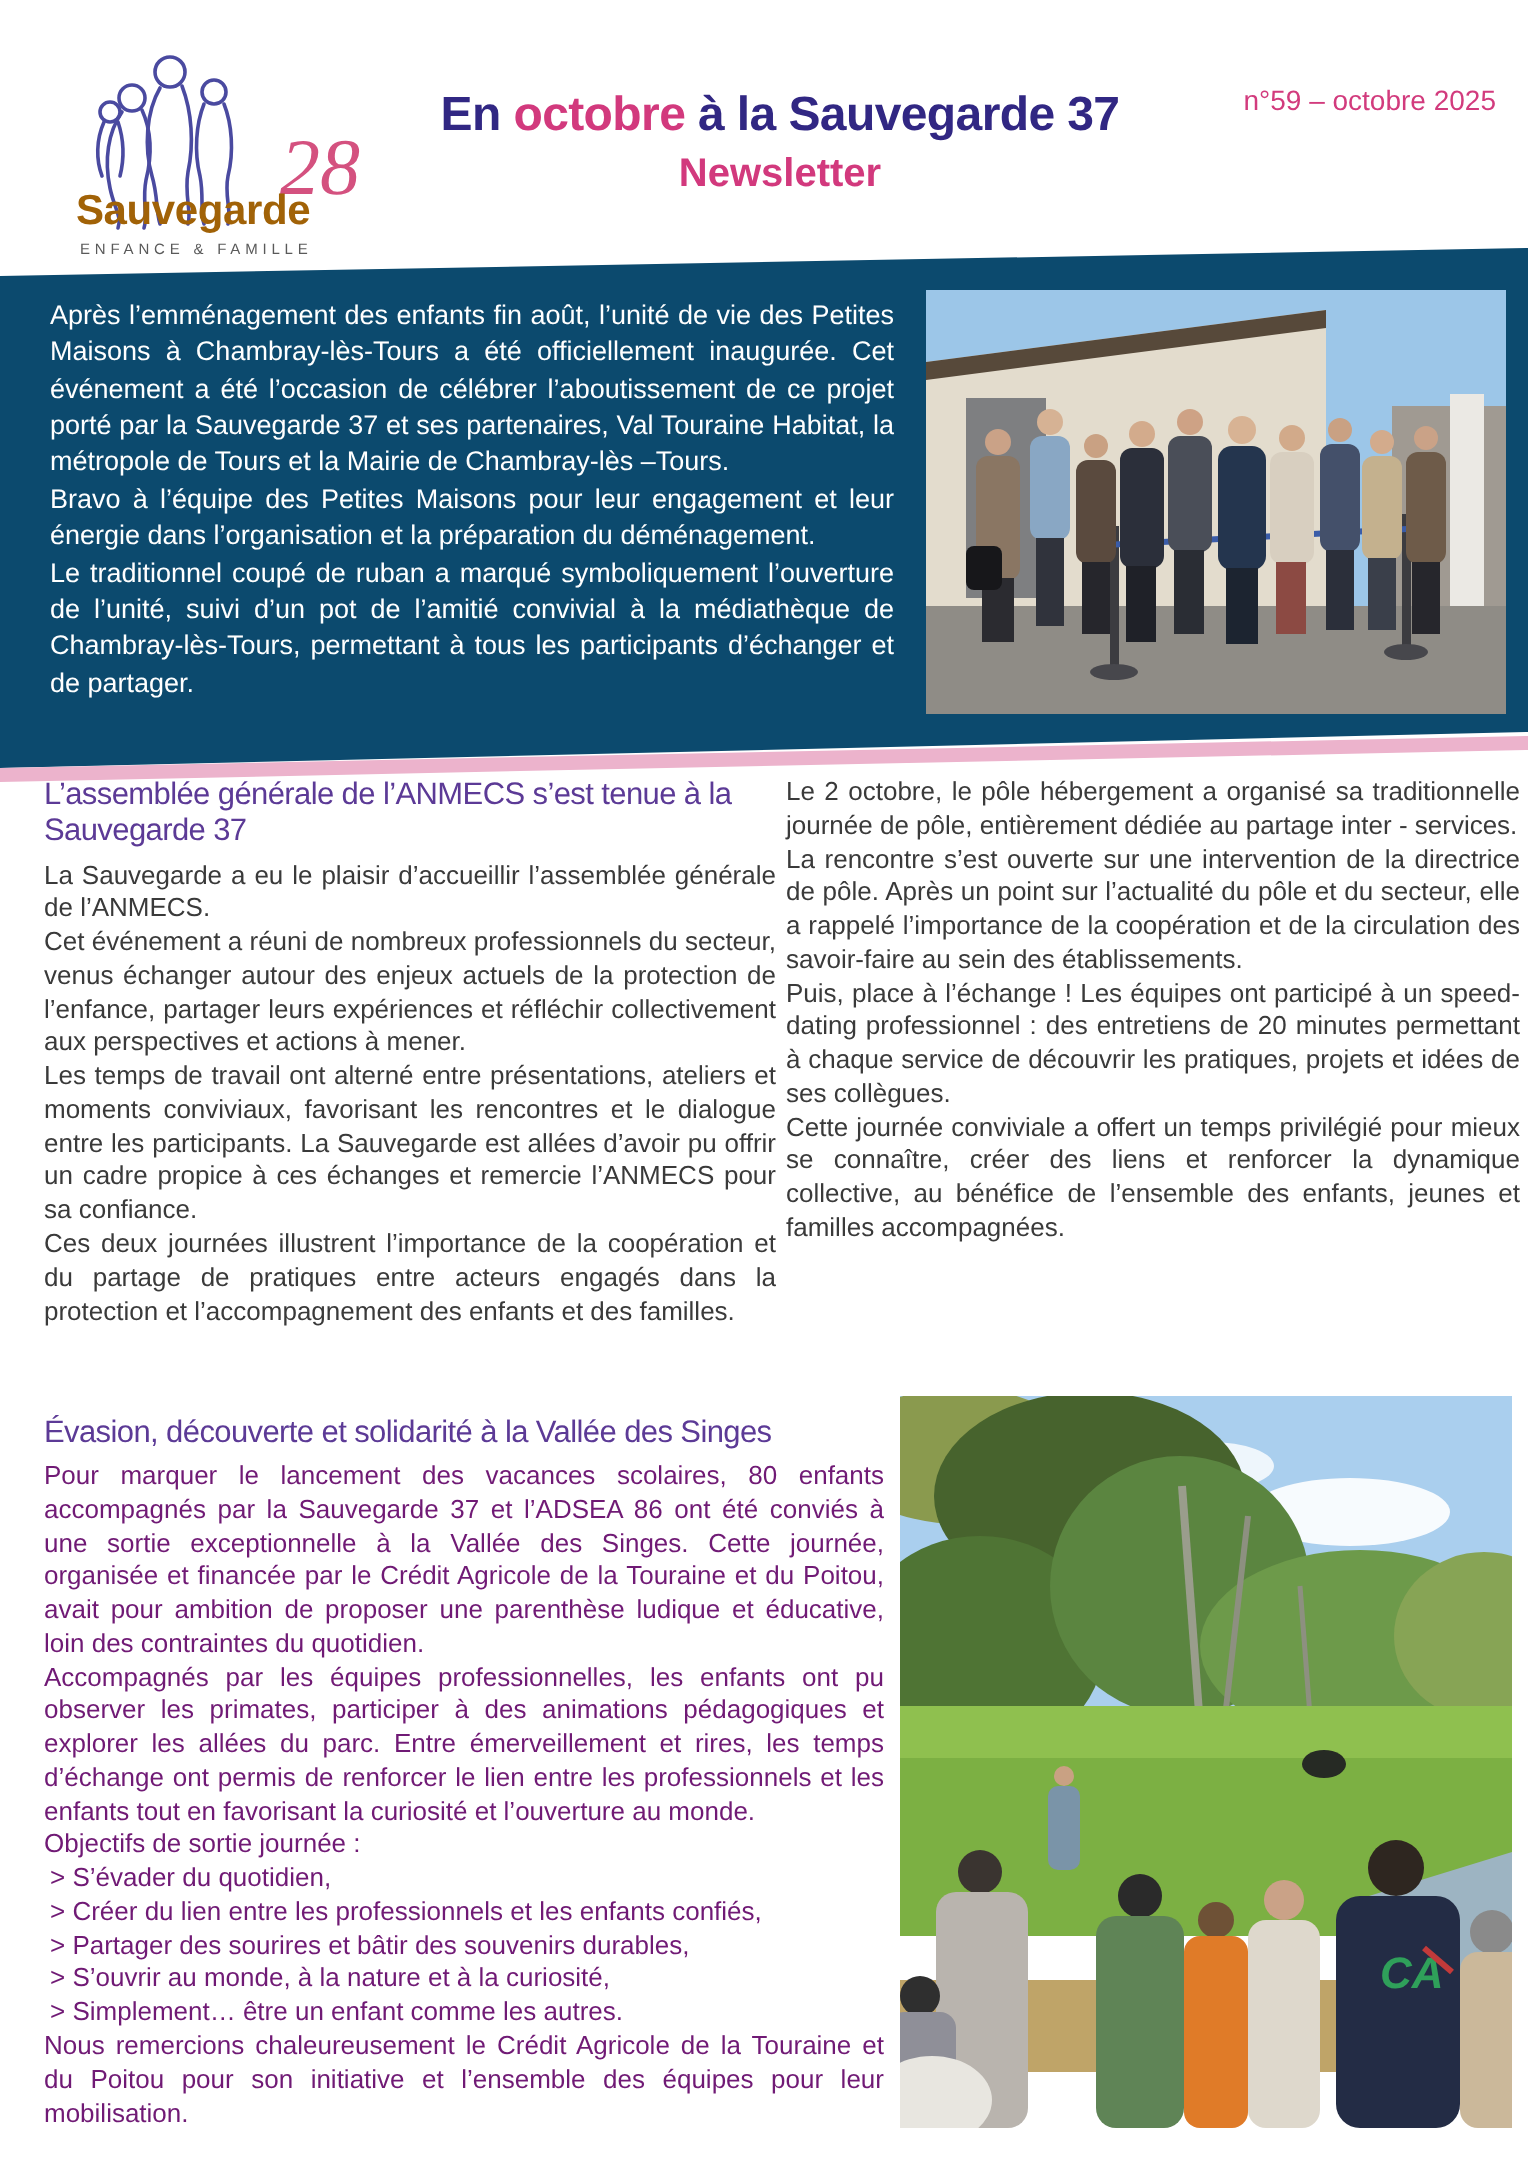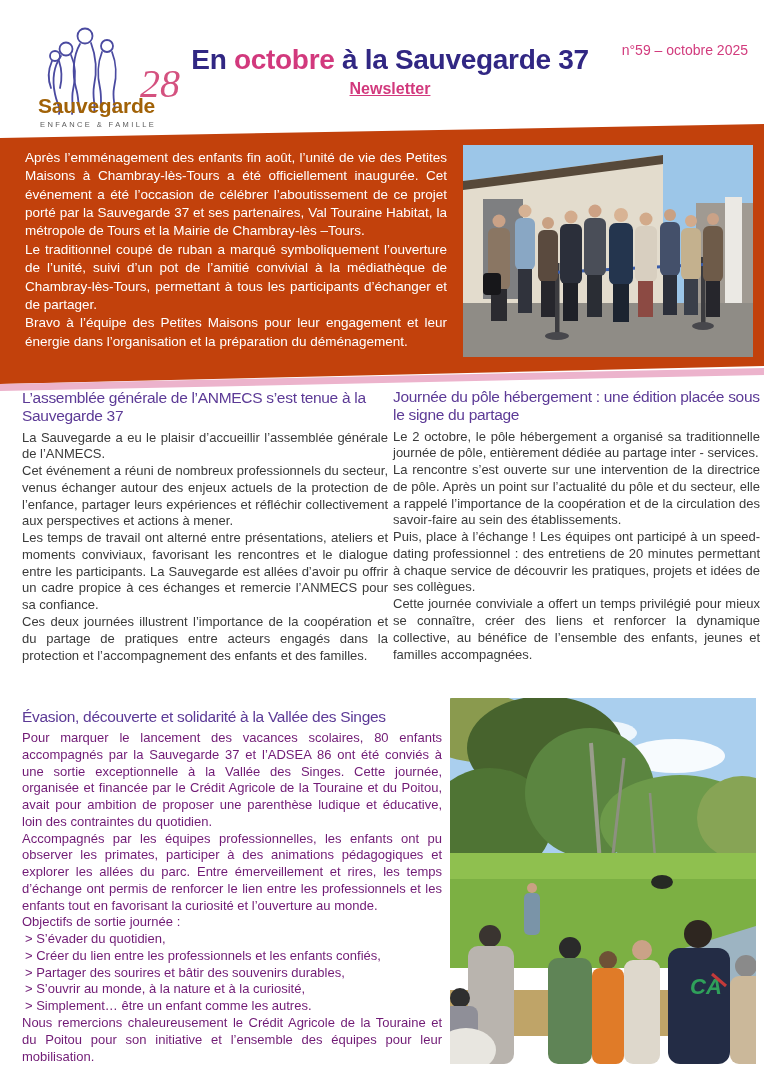--- a/index.html
+++ b/index.html
@@ -8,26 +8,26 @@
 
   
   .issue{position:absolute;top:10px;right:16px;font-size:14px;color:#d23b7d;margin-top:32px;}
   .logo{position:absolute;left:28px;top:22px;width:170px;height:110px;}
   .logo svg{position:absolute;left:0;top:0;}
   .logo-name{position:absolute;left:10px;top:72px;font-size:21px;font-weight:bold;color:#a16207;letter-spacing:-0.2px;}
   .logo-number{position:absolute;left:112px;top:38px;font-size:40px;font-style:italic;color:#d4517f;
                font-family:"Liberation Serif", serif;font-weight:lighter;}
   .logo-tagline{position:absolute;left:12px;top:98px;font-size:7.5px;letter-spacing:2.4px;color:#5a5a5a;}
   .title-wrap{position:absolute;left:130px;top:44px;width:520px;text-align:center;}
-  .title{font-size:28px;font-weight:bold;color:#312783;letter-spacing:-0.3px;}
+  .title{font-size:24px;font-weight:bold;color:#312783;letter-spacing:-0.3px;}
   .title .accent{color:#d2397d;}
-  .subtitle{font-size:16px;font-weight:bold;color:#d2397d;margin-top:4px;text-decoration:underline;}
+  .subtitle{font-size:20px;font-weight:bold;color:#d2397d;margin-top:4px;}
 
   
-  .lead-band{position:absolute;left:0;top:124px;width:764px;height:262px;background:#c2410c;
+  .lead-band{position:absolute;left:0;top:124px;width:764px;height:262px;background:#0c4a6e;
              -webkit-clip-path:polygon(0 14px,100% 0,100% 242px,0 260px);
              clip-path:polygon(0 14px,100% 0,100% 242px,0 260px);}
   .lead-wedge{position:absolute;left:0;top:368px;width:764px;height:26px;background:#ecb3cc;
               -webkit-clip-path:polygon(0 16px,100% 0,100% 7px,0 23px);
               clip-path:polygon(0 16px,100% 0,100% 7px,0 23px);}
   .lead-text{position:absolute;left:25px;top:25px;width:422px;}
   .lead-text p{margin:0;font-size:13.5px;line-height:1.36;color:#ffffff;text-align:justify;}
   .photo1{position:absolute;left:463px;top:21px;width:290px;height:212px;}
 
   
@@ -76,22 +76,22 @@
       <span>En</span>
       <span class="accent">octobre</span>
       <span>à la Sauvegarde 37</span>
     </div>
     <div class="subtitle">Newsletter</div>
   </div>
 
   <div class="lead-band">
     <div class="lead-text">
       <p>Après l’emménagement des enfants fin août, l’unité de vie des Petites Maisons à Chambray-lès-Tours a été officiellement inaugurée. Cet événement a été l’occasion de célébrer l’aboutissement de ce projet porté par la Sauvegarde 37 et ses partenaires, Val Touraine Habitat, la métropole de Tours et la Mairie de Chambray-lès –Tours.</p>
+      <p>Bravo à l’équipe des Petites Maisons pour leur engagement et leur énergie dans l’organisation et la préparation du déménagement.</p>
       <p>Le traditionnel coupé de ruban a marqué symboliquement l’ouverture de l’unité, suivi d’un pot de l’amitié convivial à la médiathèque de Chambray-lès-Tours, permettant à tous les participants d’échanger et de partager.</p>
-      <p>Bravo à l’équipe des Petites Maisons pour leur engagement et leur énergie dans l’organisation et la préparation du déménagement.</p>
     </div>
     <svg class="photo1" viewBox="0 0 290 212">
       <rect width="290" height="212" fill="#9cc6e8"></rect>
       <polygon points="0,36 200,10 200,212 0,212" fill="#e3dccd"></polygon>
       <polygon points="0,36 200,10 200,19 0,45" fill="#57493a"></polygon>
       <rect x="233" y="58" width="57" height="154" fill="#a09a92"></rect>
       <rect x="262" y="52" width="17" height="130" fill="#ebe9e4"></rect>
       <rect x="20" y="54" width="40" height="100" fill="#7e7f81"></rect>
       <rect x="0" y="158" width="290" height="54" fill="#8f8c86"></rect>
 
@@ -142,21 +142,20 @@
     <div class="h2">L’assemblée générale de l’ANMECS s’est tenue à la Sauvegarde 37</div>
     <div class="body">
       <p>La Sauvegarde a eu le plaisir d’accueillir l’assemblée générale de l’ANMECS.</p>
       <p>Cet événement a réuni de nombreux professionnels du secteur, venus échanger autour des enjeux actuels de la protection de l’enfance, partager leurs expériences et réfléchir collectivement aux perspectives et actions à mener.</p>
       <p>Les temps de travail ont alterné entre présentations, ateliers et moments conviviaux, favorisant les rencontres et le dialogue entre les participants. La Sauvegarde est allées d’avoir pu offrir un cadre propice à ces échanges et remercie l’ANMECS pour sa confiance.</p>
       <p>Ces deux journées illustrent l’importance de la coopération et du partage de pratiques entre acteurs engagés dans la protection et l’accompagnement des enfants et des familles.</p>
     </div>
   </div>
 
   <div class="col-right">
-    <div class="h2">Journée du pôle hébergement : une édition placée sous le signe du partage</div>
     <div class="body">
       <p>Le 2 octobre, le pôle hébergement a organisé sa traditionnelle journée de pôle, entièrement dédiée au partage inter - services.</p>
       <p>La rencontre s’est ouverte sur une intervention de la directrice de pôle. Après un point sur l’actualité du pôle et du secteur, elle a rappelé l’importance de la coopération et de la circulation des savoir-faire au sein des établissements.</p>
       <p>Puis, place à l’échange ! Les équipes ont participé à un speed-dating professionnel : des entretiens de 20 minutes permettant à chaque service de découvrir les pratiques, projets et idées de ses collègues.</p>
       <p>Cette journée conviviale a offert un temps privilégié pour mieux se connaître, créer des liens et renforcer la dynamique collective, au bénéfice de l’ensemble des enfants, jeunes et familles accompagnées.</p>
     </div>
   </div>
 
   <div class="art3-head">
     <div class="h2">Évasion, découverte et solidarité à la Vallée des Singes</div>

